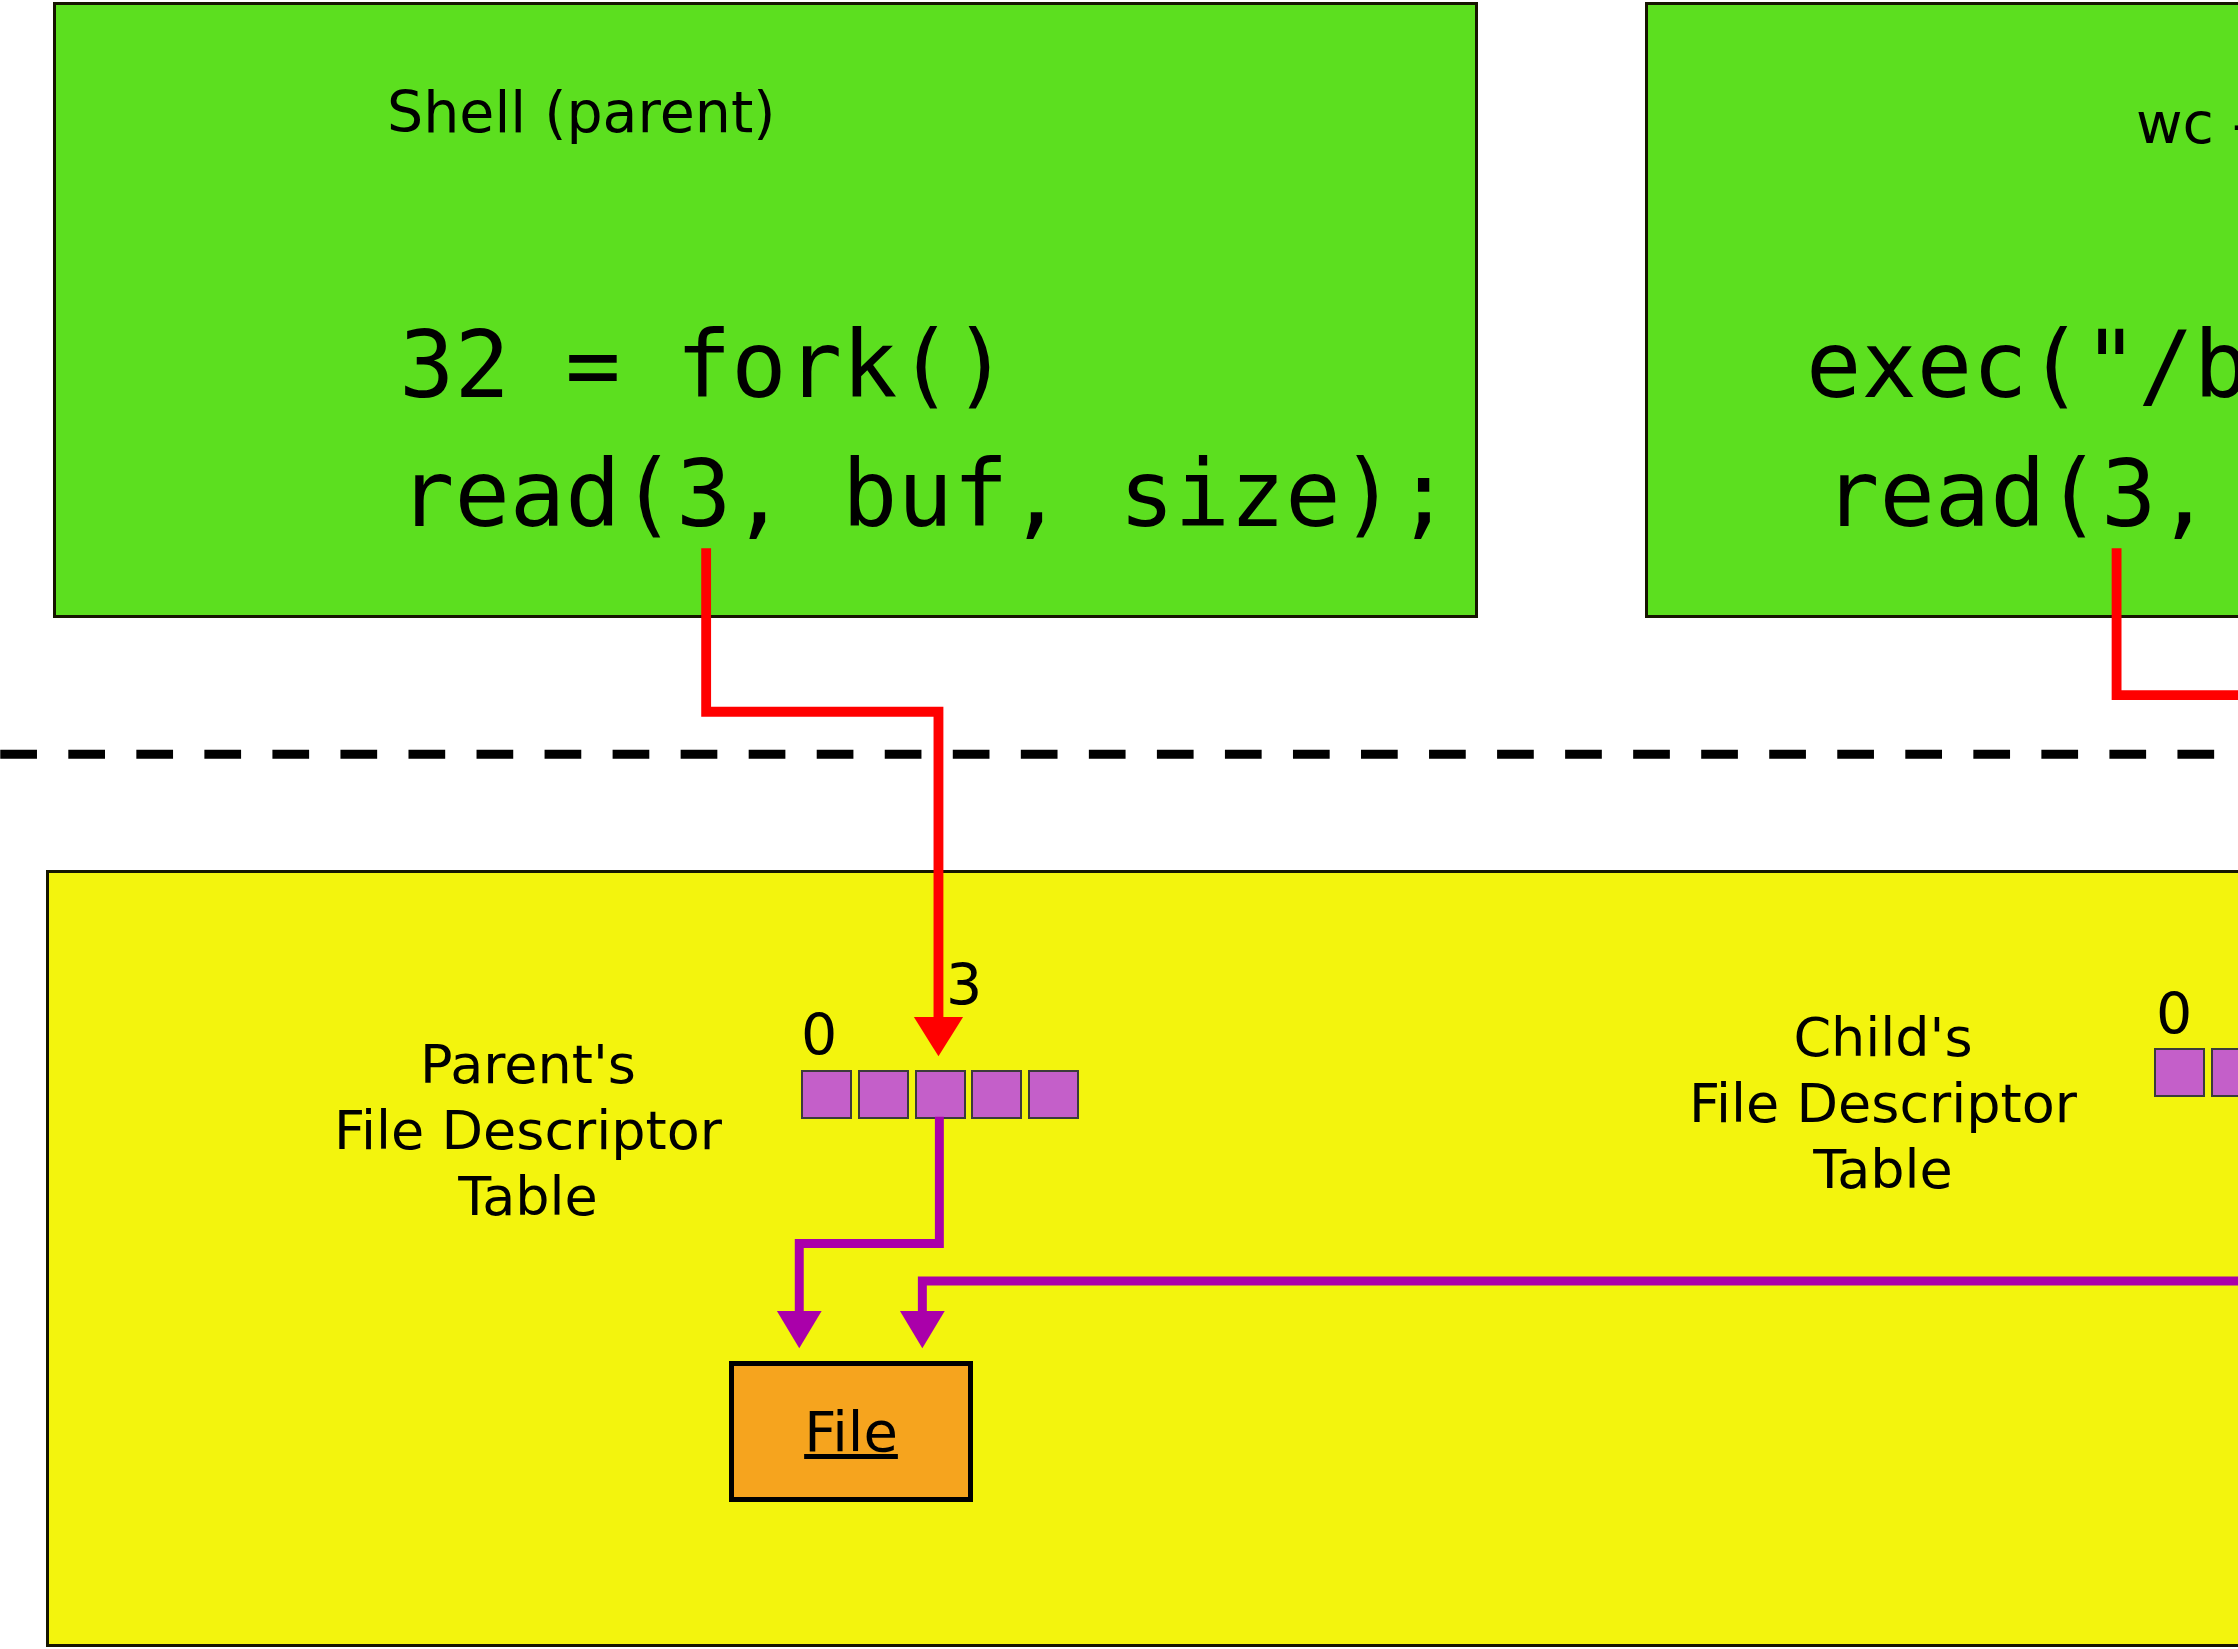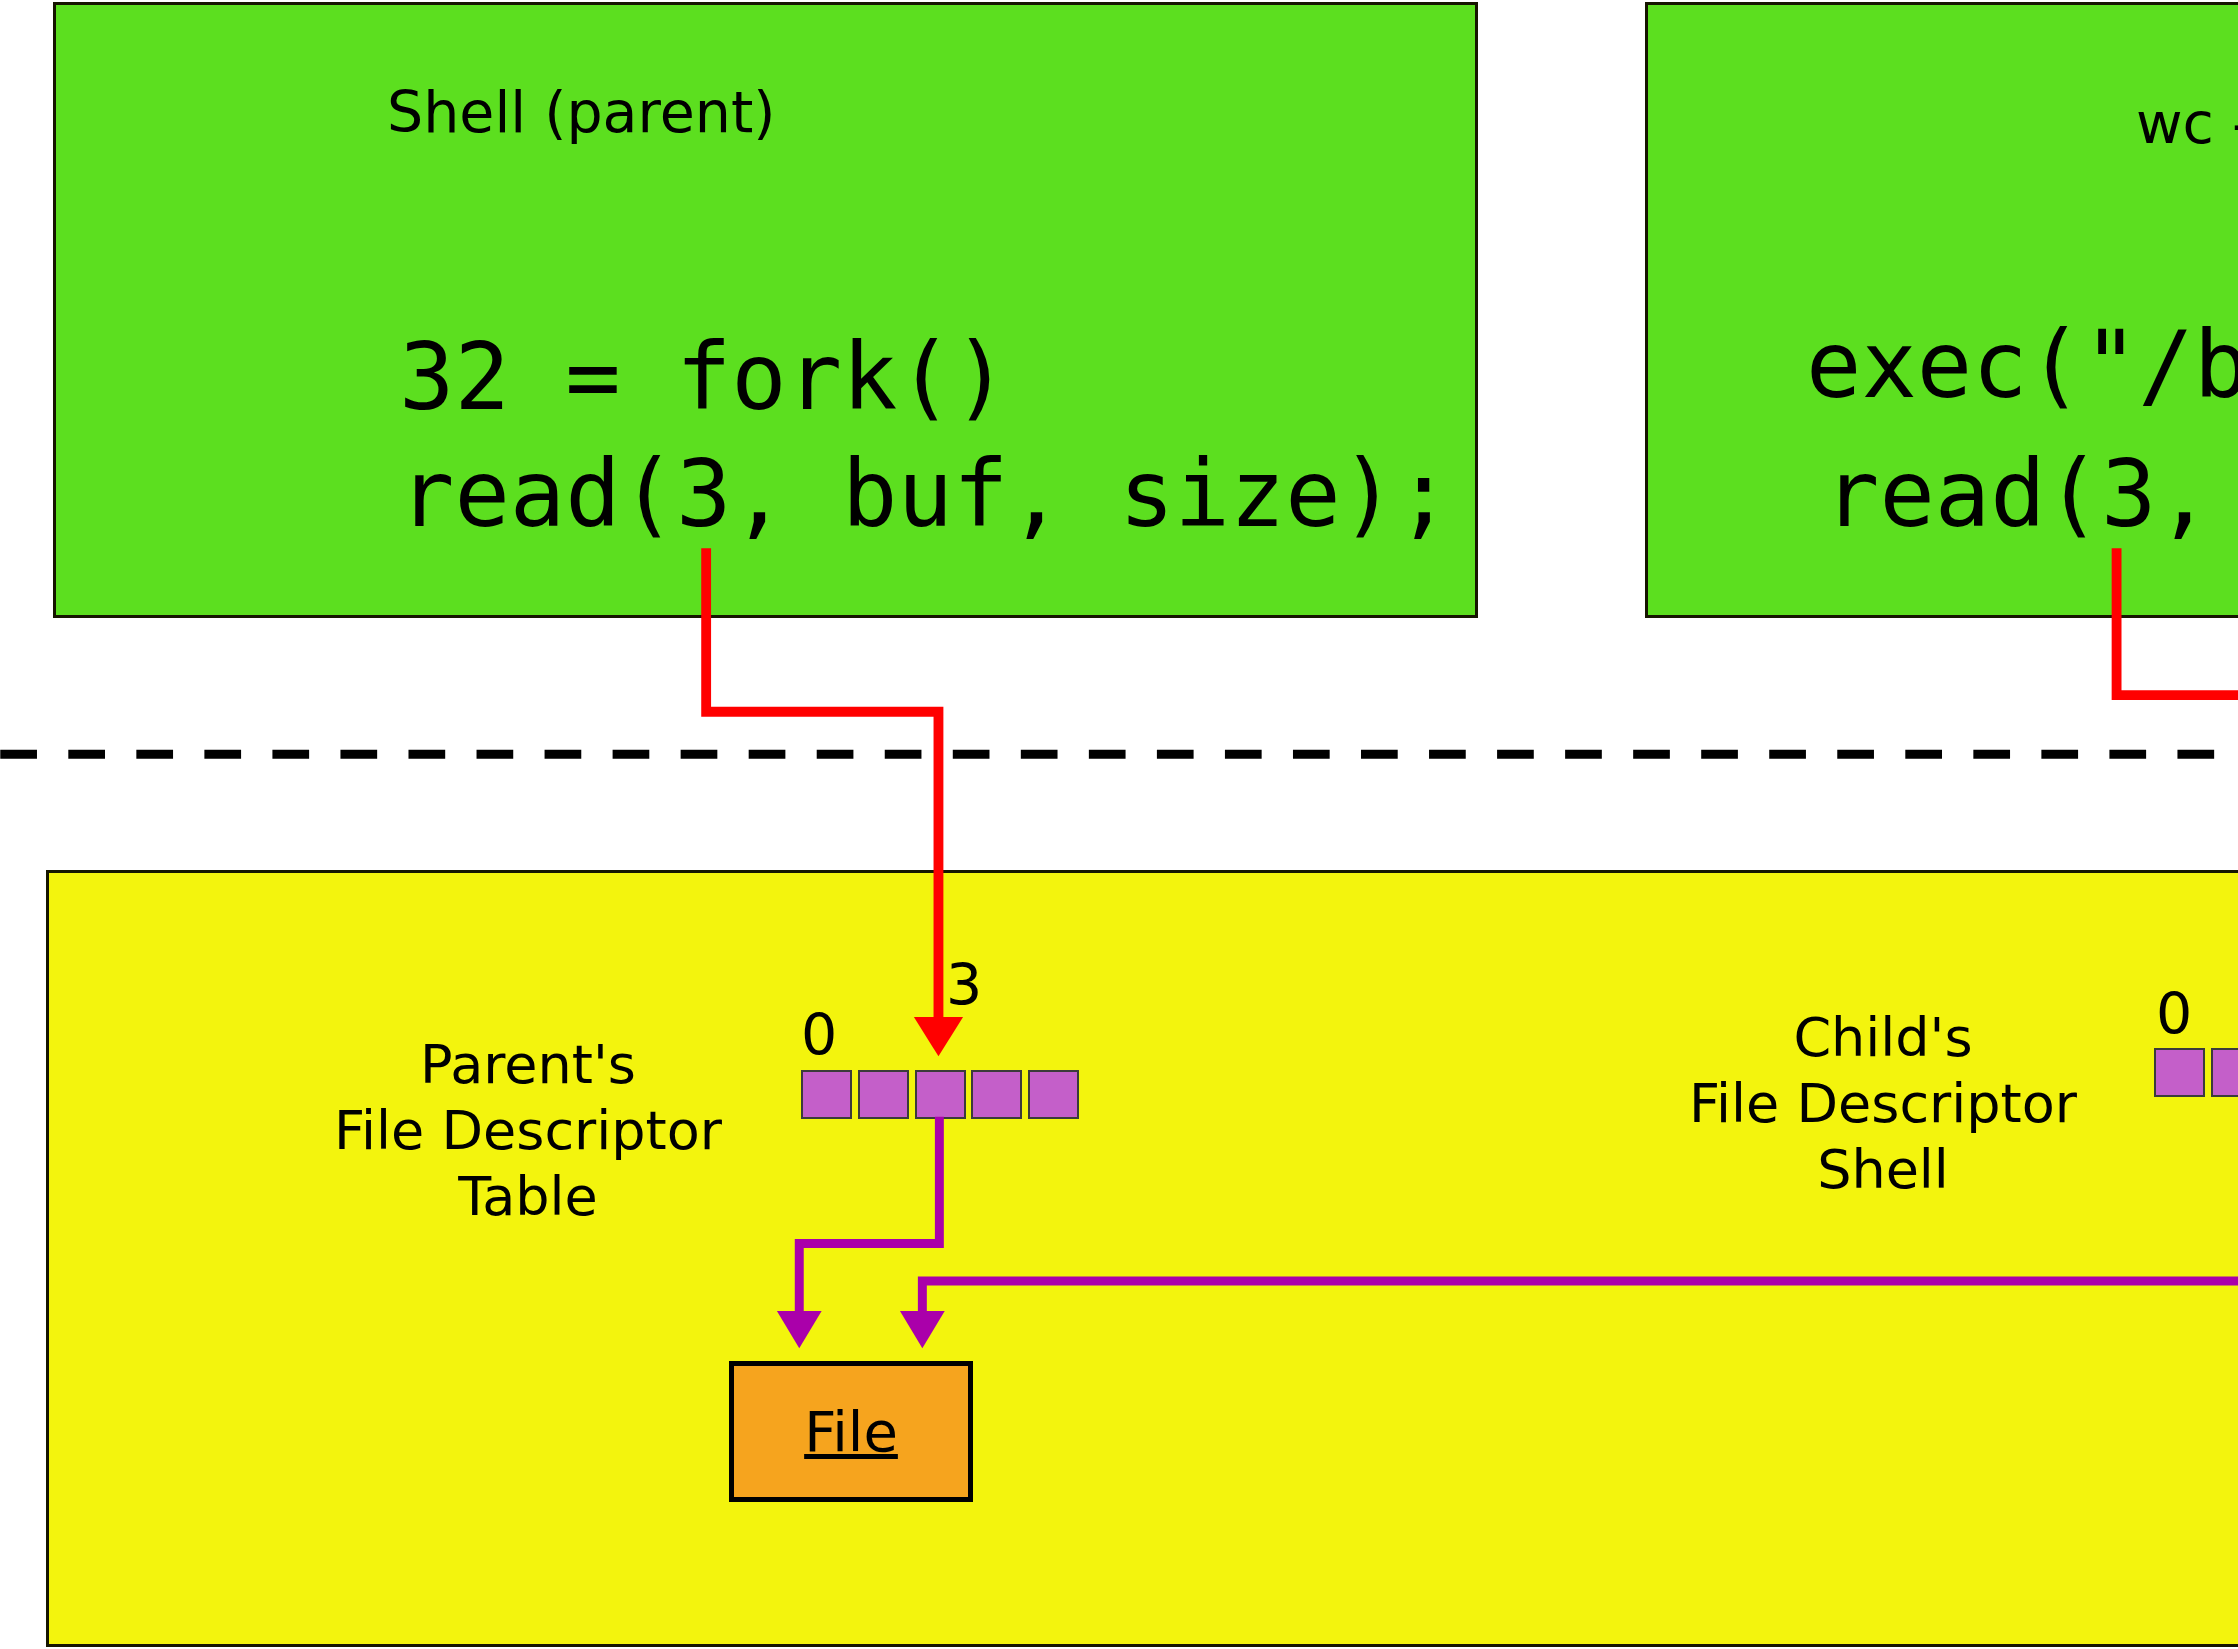--- a/index.html
+++ b/index.html
@@ -62,40 +62,40 @@
   .purple-head{fill:var(--arrow-purple);stroke:none;}
   .divider{stroke:#000;stroke-width:20;stroke-dasharray:82 70;}
 </style>
 </head>
 <body>
 
 <div id="canvas">
 
   <div id="shell-box" class="process-box">
     <div class="abs proc-title" style="left:331px;top:79px;">Shell (parent)</div>
-    <div class="abs code" style="left:343px;top:315px;margin-top:12px;">32 = fork()</div>
+    <div class="abs code" style="left:343px;top:315px;">32 = fork()</div>
     <div class="abs code" style="left:343px;top:444px;">read(3, buf, size);</div>
   </div>
 
   <div id="wc-box" class="process-box">
     <div class="abs proc-title" style="left:488px;top:90px;">wc -l</div>
     <div class="abs code" style="left:158px;top:315px;">exec("/bin/wc", argv)</div>
     <div class="abs code" style="left:176px;top:444px;">read(3, buf, size);</div>
   </div>
 
   <div id="kernel-box">
     
   </div>
 
   <div id="parent-table-label" class="table-label">Parent's
 File Descriptor
 Table</div>
   <div id="child-table-label" class="table-label">Child's
 File Descriptor
-Shell</div>
+Table</div>
 
   <div id="parent-fd-row" class="fd-row">
       <div class="fd-cell"></div>
       <div class="fd-cell"></div>
       <div class="fd-cell"></div>
       <div class="fd-cell"></div>
       <div class="fd-cell"></div>
     </div>
   <div id="child-fd-row" class="fd-row">
       <div class="fd-cell"></div>

